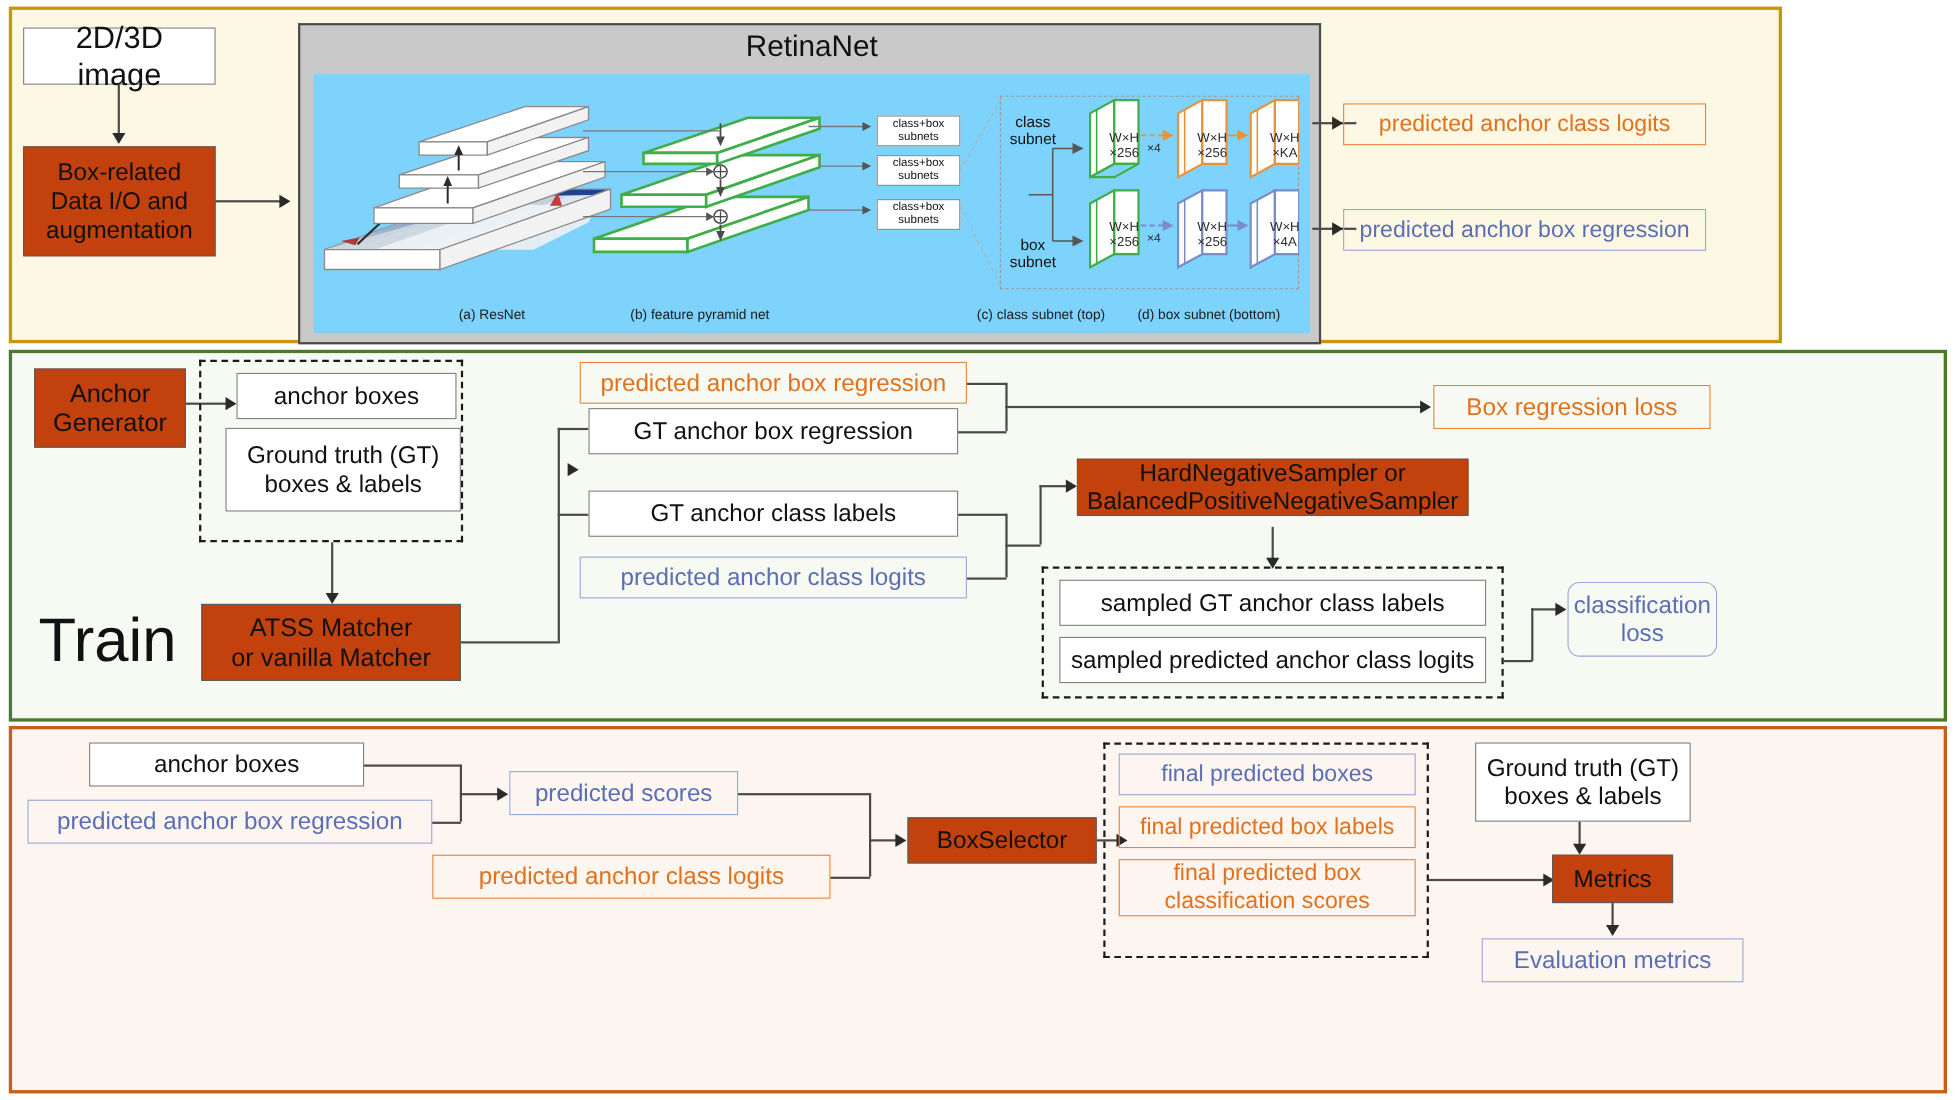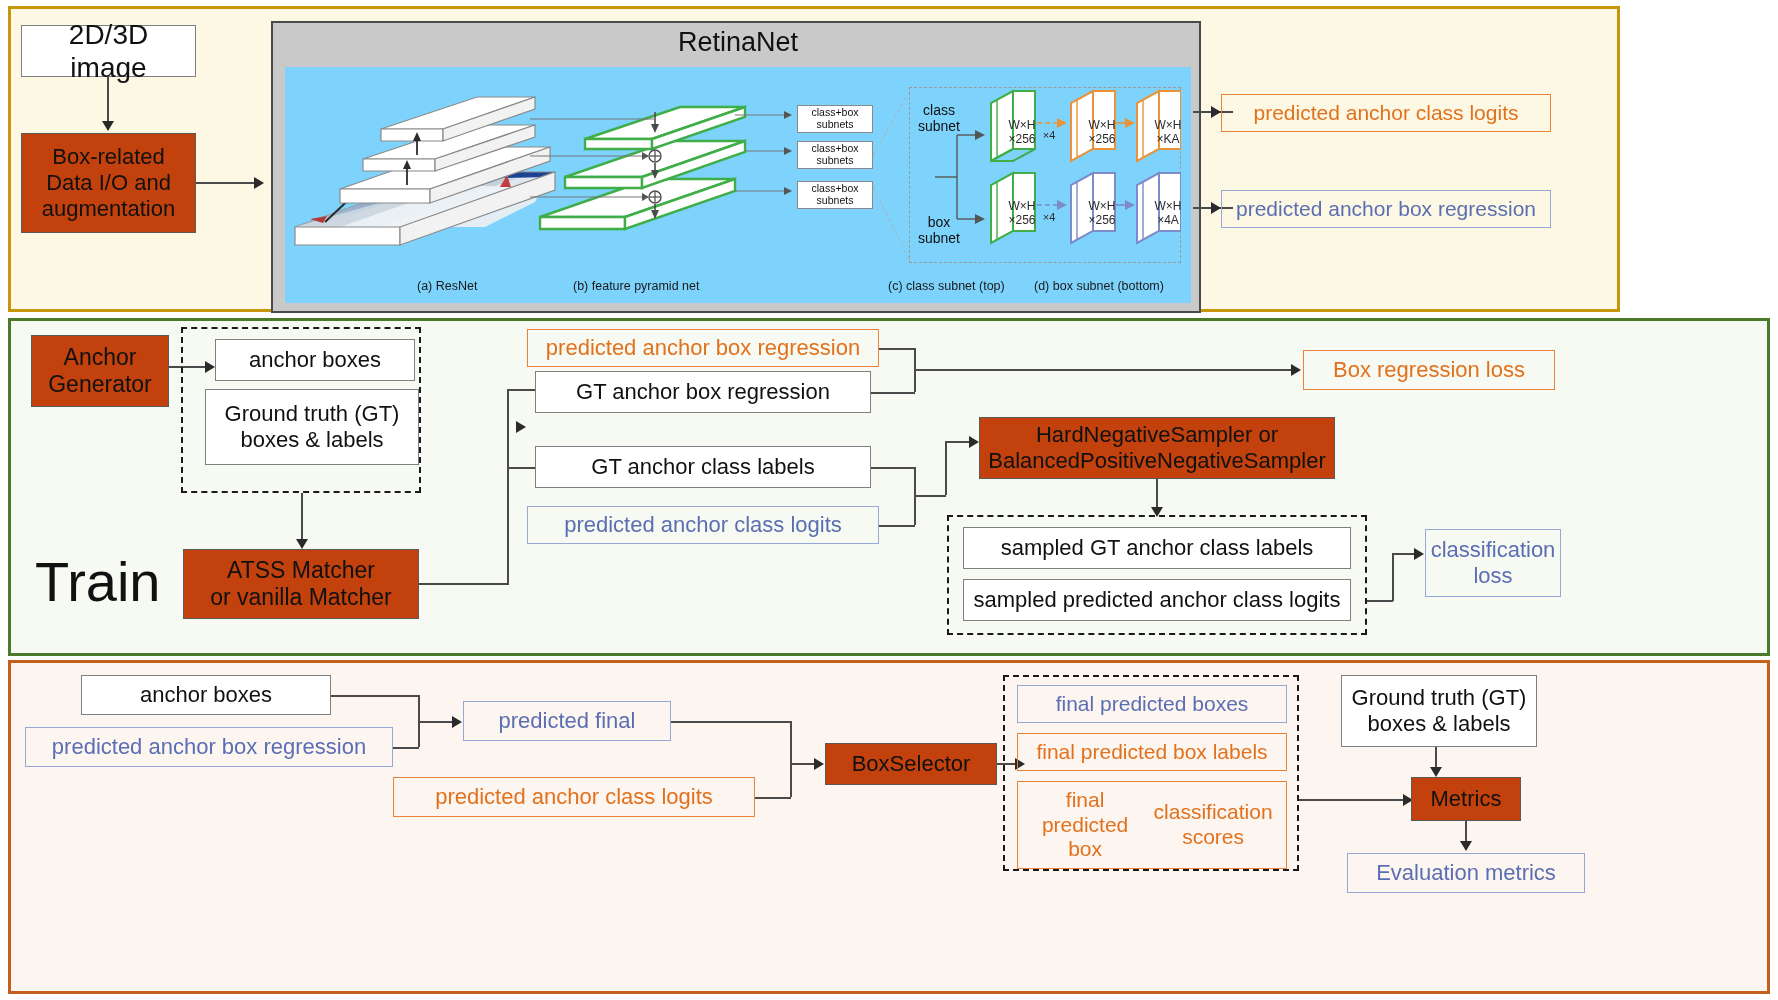--- a/index.html
+++ b/index.html
@@ -321,70 +321,70 @@
     <div class="node orange" style="left:1292px;top:29px;width:252px;height:40px;font-size:22px;">Box regression loss</div>
 
     <div class="ln lnh" style="left:860px;top:146px;width:44px;"></div>
     <div class="ln lnh" style="left:868px;top:204px;width:36px;"></div>
     <div class="ln lnv" style="left:903px;top:146px;height:58px;"></div>
     <div class="ln lnh" style="left:903px;top:174px;width:32px;"></div>
     <div class="ln lnv" style="left:934px;top:120px;height:54px;"></div>
     <div class="ln lnh" style="left:934px;top:120px;width:28px;"></div>
     <div class="arrow arr-r" style="left:958px;top:115px;"></div>
 
-    <div class="node gray" style="left:968px;top:96px;width:356px;height:62px;font-size:22px;flex-direction:column;">
+    <div class="node gray" style="left:968px;top:96px;width:356px;height:52px;font-size:22px;flex-direction:column;">
       <span>HardNegativeSampler or</span>
       <span>BalancedPositiveNegativeSampler</span>
     </div>
     <div class="ln lnv" style="left:1145px;top:158px;height:32px;"></div>
     <div class="arrow arr-d" style="left:1140px;top:186px;"></div>
 
     <div class="dashbox" style="left:936px;top:194px;width:420px;height:120px;"></div>
     <div class="node" style="left:952px;top:206px;width:388px;height:42px;font-size:22px;">sampled GT anchor class labels</div>
     <div class="node" style="left:952px;top:258px;width:388px;height:42px;font-size:22px;">sampled predicted anchor class logits</div>
 
     <div class="ln lnh" style="left:1356px;top:279px;width:26px;"></div>
     <div class="ln lnv" style="left:1381px;top:232px;height:48px;"></div>
     <div class="ln lnh" style="left:1381px;top:232px;width:26px;"></div>
     <div class="arrow arr-r" style="left:1403px;top:227px;"></div>
-    <div class="node blue" style="left:1414px;top:208px;width:136px;height:68px;font-size:22px;flex-direction:column;">
+    <div class="node blue" style="left:1414px;top:208px;width:136px;height:68px;font-size:22px;flex-direction:column;border-radius:11px;">
       <span>classification</span>
       <span>loss</span>
     </div>
   </div>
 
   <div class="panel panel-inf">
 
     <div class="node" style="left:70px;top:12px;width:250px;height:40px;font-size:22px;">anchor boxes</div>
     <div class="node blue" style="left:14px;top:64px;width:368px;height:40px;font-size:22px;">predicted anchor box regression</div>
 
     <div class="ln lnh" style="left:320px;top:32px;width:88px;"></div>
     <div class="ln lnh" style="left:382px;top:84px;width:26px;"></div>
     <div class="ln lnv" style="left:407px;top:32px;height:52px;"></div>
     <div class="ln lnh" style="left:407px;top:58px;width:38px;"></div>
     <div class="arrow arr-r" style="left:441px;top:53px;"></div>
 
-    <div class="node blue" style="left:452px;top:38px;width:208px;height:40px;font-size:22px;">predicted final</div>
+    <div class="node blue" style="left:452px;top:38px;width:208px;height:40px;font-size:22px;">predicted scores</div>
     <div class="node orange" style="left:382px;top:114px;width:362px;height:40px;font-size:22px;">predicted anchor class logits</div>
 
     <div class="ln lnh" style="left:660px;top:58px;width:120px;"></div>
     <div class="ln lnh" style="left:744px;top:134px;width:36px;"></div>
     <div class="ln lnv" style="left:779px;top:58px;height:76px;"></div>
     <div class="ln lnh" style="left:779px;top:100px;width:28px;"></div>
     <div class="arrow arr-r" style="left:803px;top:95px;"></div>
 
     <div class="node gray" style="left:814px;top:80px;width:172px;height:42px;font-size:22px;">BoxSelector</div>
 
     <div class="ln lnh" style="left:986px;top:100px;width:22px;"></div>
     <div class="arrow arr-r" style="left:1004px;top:95px;"></div>
 
     <div class="dashbox" style="left:992px;top:12px;width:296px;height:196px;"></div>
     <div class="node blue" style="left:1006px;top:22px;width:270px;height:38px;font-size:21px;">final predicted boxes</div>
     <div class="node orange" style="left:1006px;top:70px;width:270px;height:38px;font-size:21px;">final predicted box labels</div>
-    <div class="node orange" style="left:1006px;top:118px;width:270px;height:88px;font-size:21px;">
+    <div class="node orange" style="left:1006px;top:118px;width:270px;height:52px;font-size:21px;flex-direction:column;">
       <span>final predicted box</span>
       <span>classification scores</span>
     </div>
 
     <div class="node" style="left:1330px;top:12px;width:196px;height:72px;font-size:22px;flex-direction:column;">
       <span>Ground truth (GT)</span>
       <span>boxes &amp; labels</span>
     </div>
     <div class="ln lnv" style="left:1424px;top:84px;height:24px;"></div>
     <div class="arrow arr-d" style="left:1419px;top:104px;"></div>

